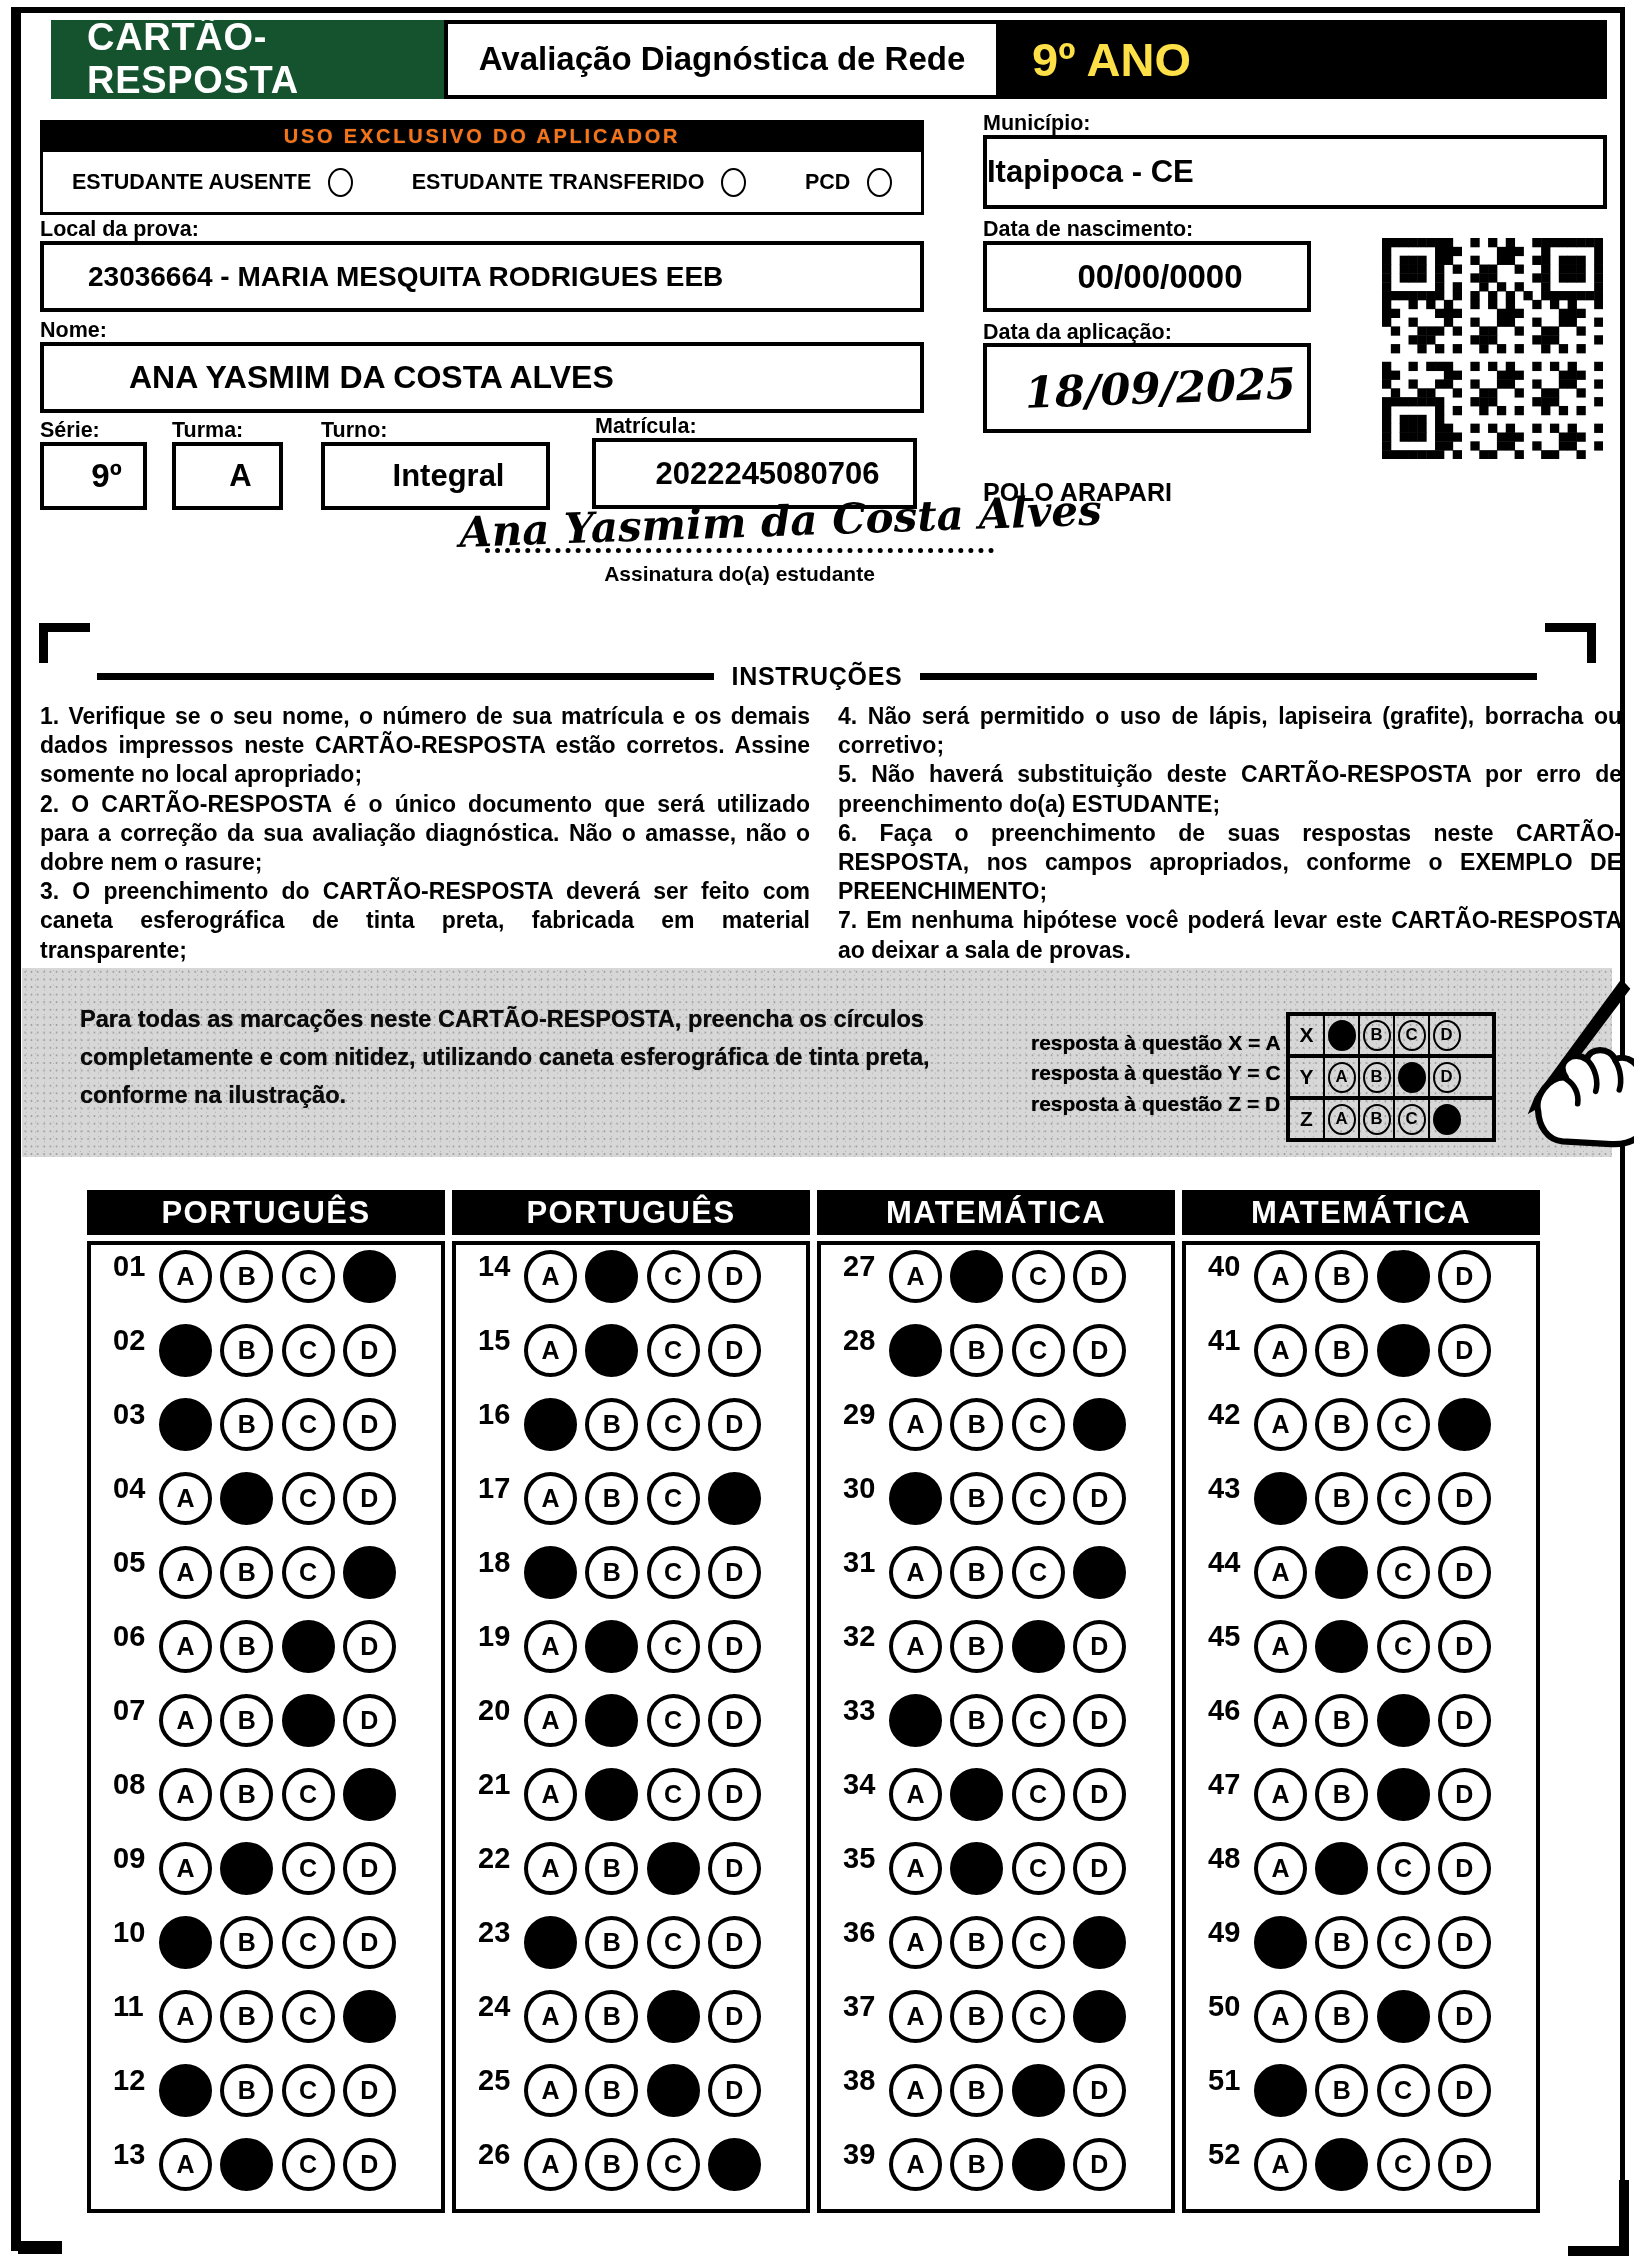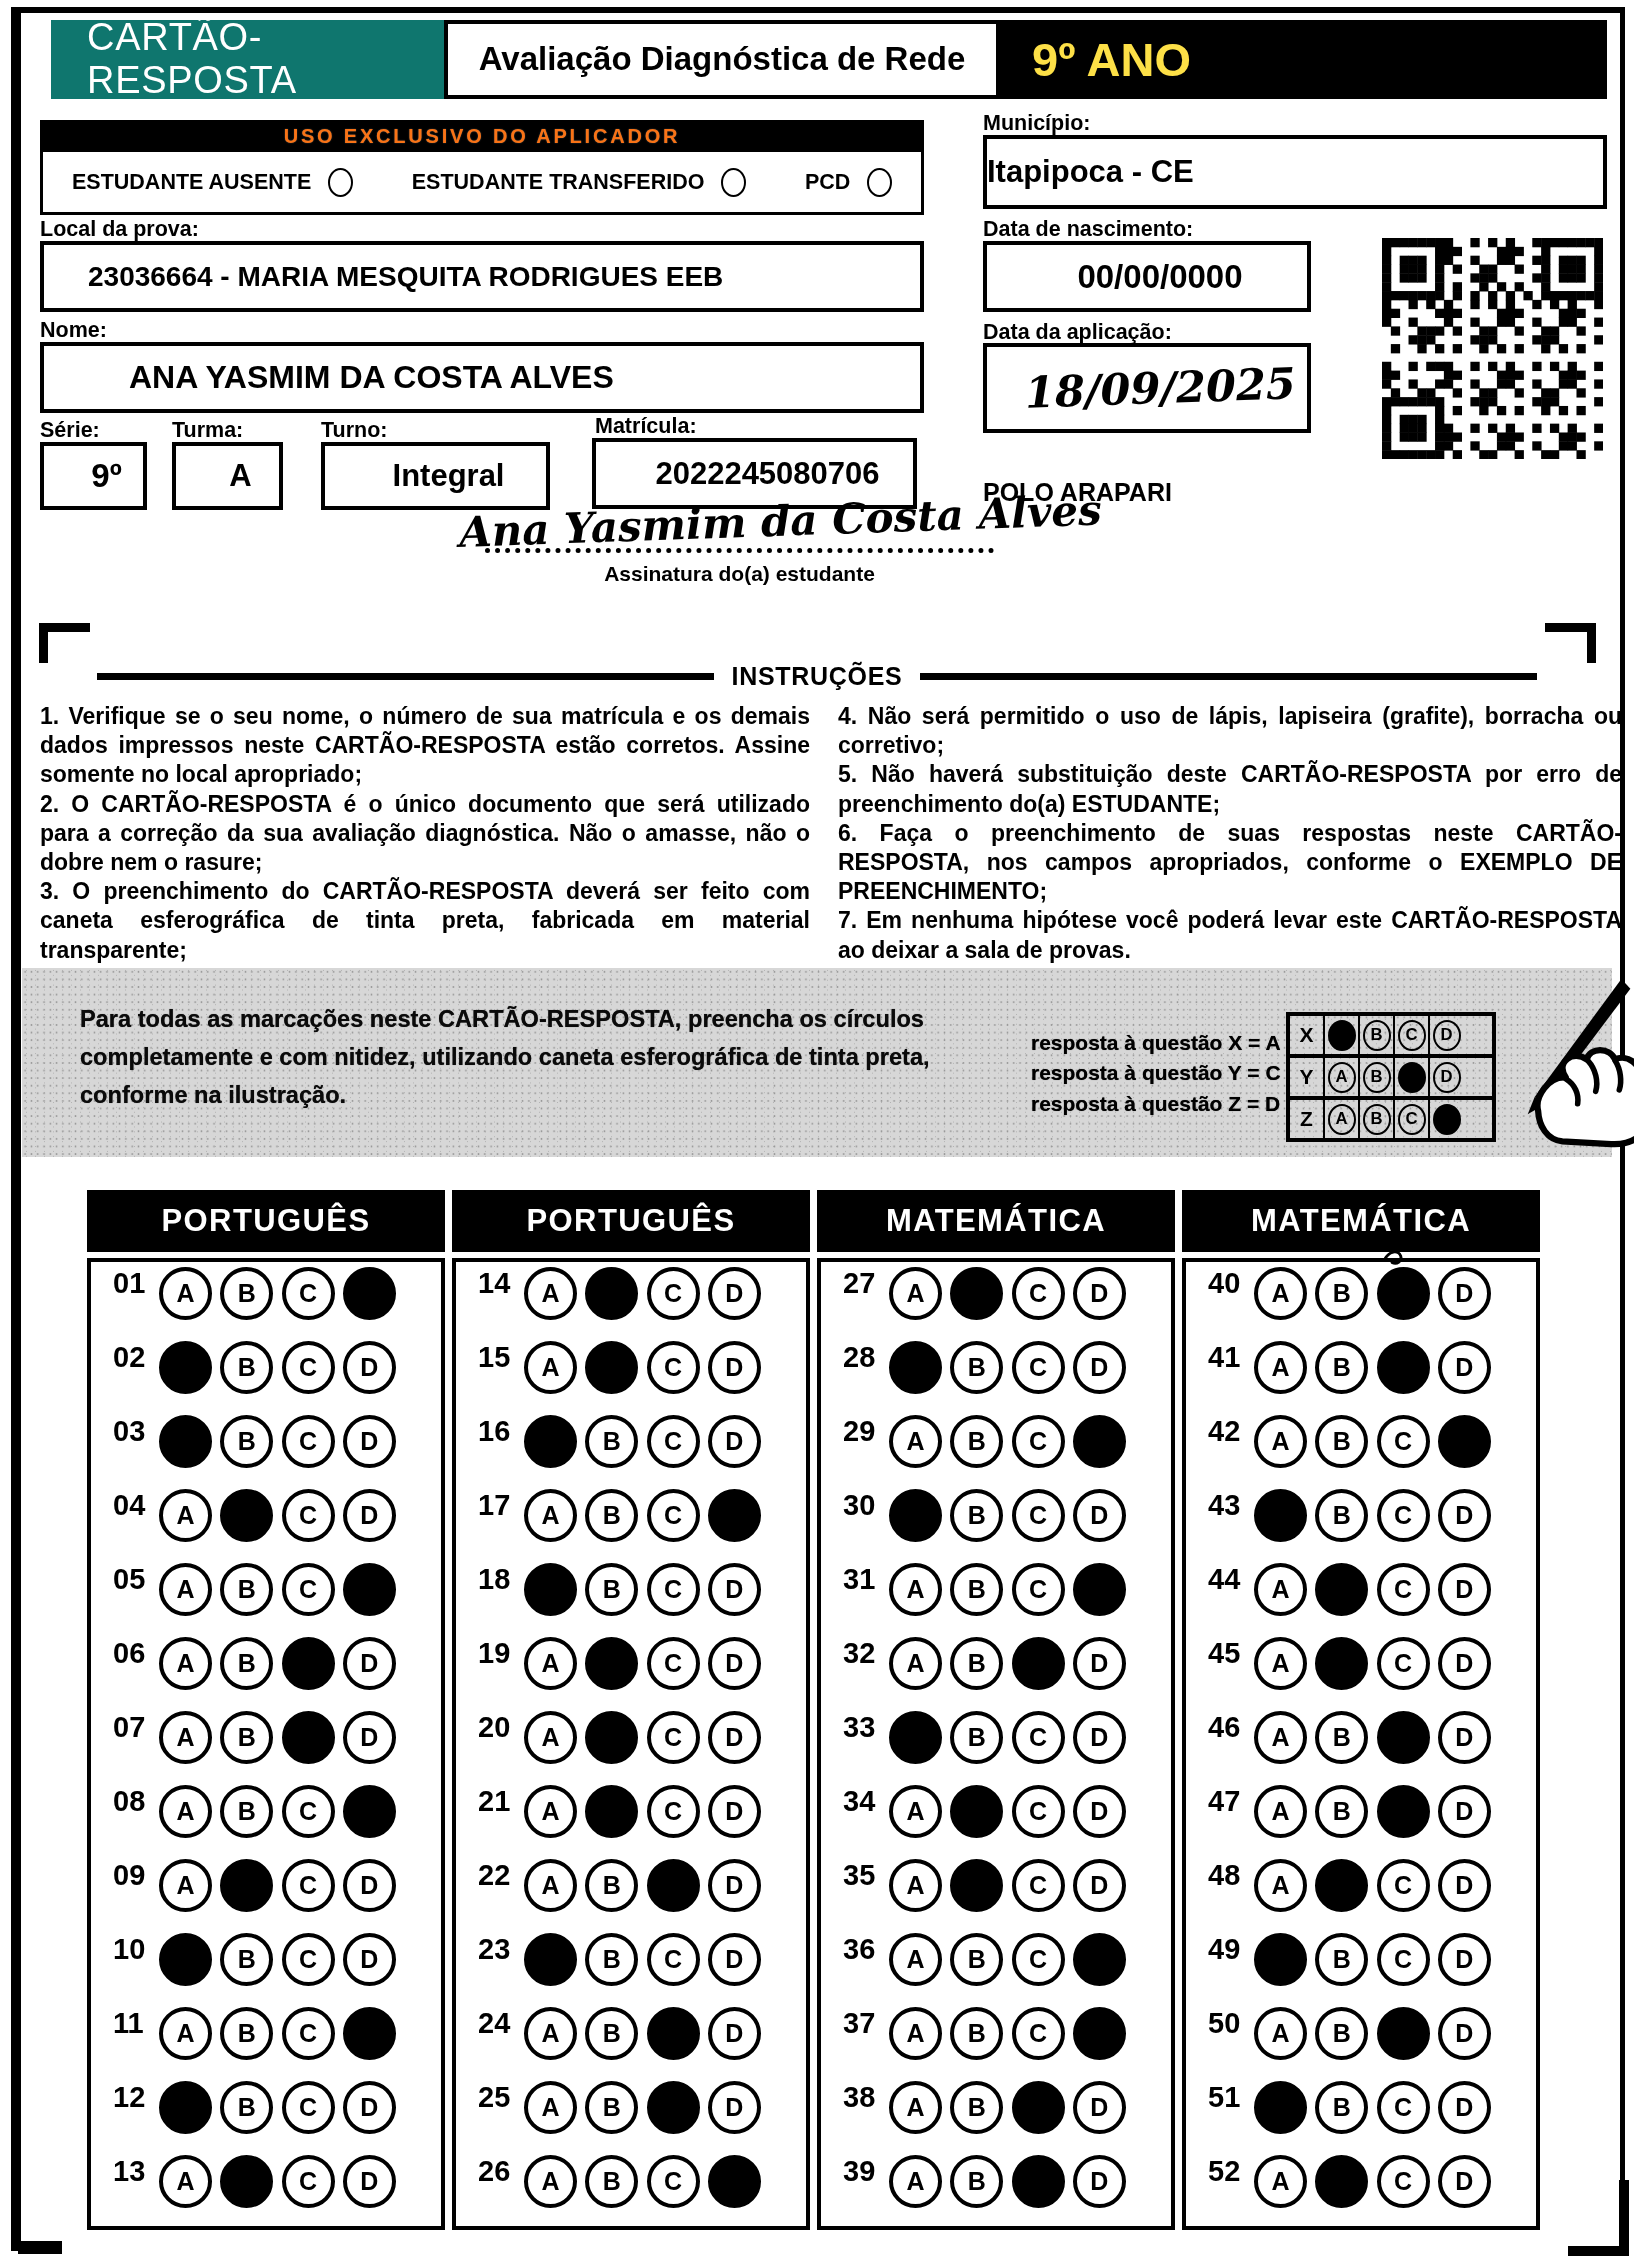--- a/index.html
+++ b/index.html
@@ -8,21 +8,21 @@
     position: relative; width: 1635px; height: 2261px; background: #fff;
     font-family: "Liberation Sans", sans-serif; color: #000; overflow: hidden;
   }
   .frame {
     position:absolute; left:11px; top:7px; width:1614px; height:2244px;
     border-top:6.3px solid #000; border-left:10.4px solid #000; border-right:5.6px solid #000;
     pointer-events:none;
   }
   
   .header { position:absolute; left:51px; top:19.5px; width:1556px; height:79px; display:flex; }
-  .h-card { background:#0f766e; color:#fff; width:393px; display:flex; align-items:center; padding-left:36px; font-size:38px; font-weight:normal; letter-spacing:0.7px; }
+  .h-card { background:#14532d; color:#fff; width:393px; display:flex; align-items:center; padding-left:36px; font-size:38px; font-weight:bold; letter-spacing:0.7px; }
   .h-assess { background:#fff; border:4.2px solid #000; width:556px; display:flex; align-items:center; justify-content:center; font-size:33px; font-weight:bold; }
   .h-grade { background:#000; color:#fde047; flex:1; display:flex; align-items:center; padding-left:32px; font-size:47px; font-weight:bold; }
   
   .aplicador { position:absolute; left:40px; top:120px; width:884px; }
   .ap-banner { background:#000; height:32px; display:flex; align-items:center; justify-content:center;
                color:#f97316; font-weight:bold; font-size:20px; letter-spacing:2.8px; text-shadow:0 0 1.4px #555; }
   .ap-row { border:3.5px solid #000; border-top:none; height:63px; display:flex; align-items:center;
             padding:0 29px; justify-content:space-between; font-weight:bold; font-size:21.5px; }
   .ap-item { display:flex; align-items:center; gap:16.7px; }
   .ap-circle { width:25px; height:29px; border:2.8px solid #000; border-radius:50%; background:#fff; }
@@ -58,21 +58,21 @@
   .ex-grid { position:absolute; left:1264px; top:44px; width:210px; border:4.9px solid #000; }
   .ex-row { display:flex; border-top:4.2px solid #000; }
   .ex-row:first-child { border-top:none; }
   .ex-cell { width:35px; height:38px; display:flex; align-items:center; justify-content:center; border-left:2.1px solid #000; }
   .ex-cell:first-child { border-left:none; width:33px; font-weight:bold; font-size:21px; }
   .ex-bub { width:28px; height:31px; border:2.8px solid #000; border-radius:50%; display:flex; align-items:center; justify-content:center; font-weight:bold; font-size:16.7px; }
   .ex-bub.filled { background:#000; color:transparent; }
   .hand-art { position:absolute; left:1429px; top:4.2px; }
   
   .answer-col { position:absolute; width:358px; }
-  .col-header { background:#000; color:#fff; height:62px; display:flex; align-items:center; justify-content:center;
+  .col-header { background:#000; color:#fff; height:45px; display:flex; align-items:center; justify-content:center;
                 font-weight:bold; font-size:31px; letter-spacing:1.4px; }
   .col-box { margin-top:5.6px; border:4.9px solid #000; background:#fff; height:972px; padding-top:5.6px; }
   .q-row { display:flex; align-items:flex-start; height:74px; padding-left:22px; }
   .q-num { width:46px; font-weight:bold; font-size:29px; }
   .bubble { width:53px; height:53px; border:4.9px solid #000; border-radius:50%; margin-right:8.3px;
             display:flex; align-items:center; justify-content:center; font-weight:bold; font-size:25px; background:#fff; }
   .bubble.filled { background:#000; color:transparent; }
   .stray { position:absolute; left:1382px; top:1248px; font-size:21px; font-family:"DejaVu Serif",serif; transform:rotate(14deg); }
   .qr { position:absolute; left:1382px; top:238px; width:221px; height:221px; }
 </style>

